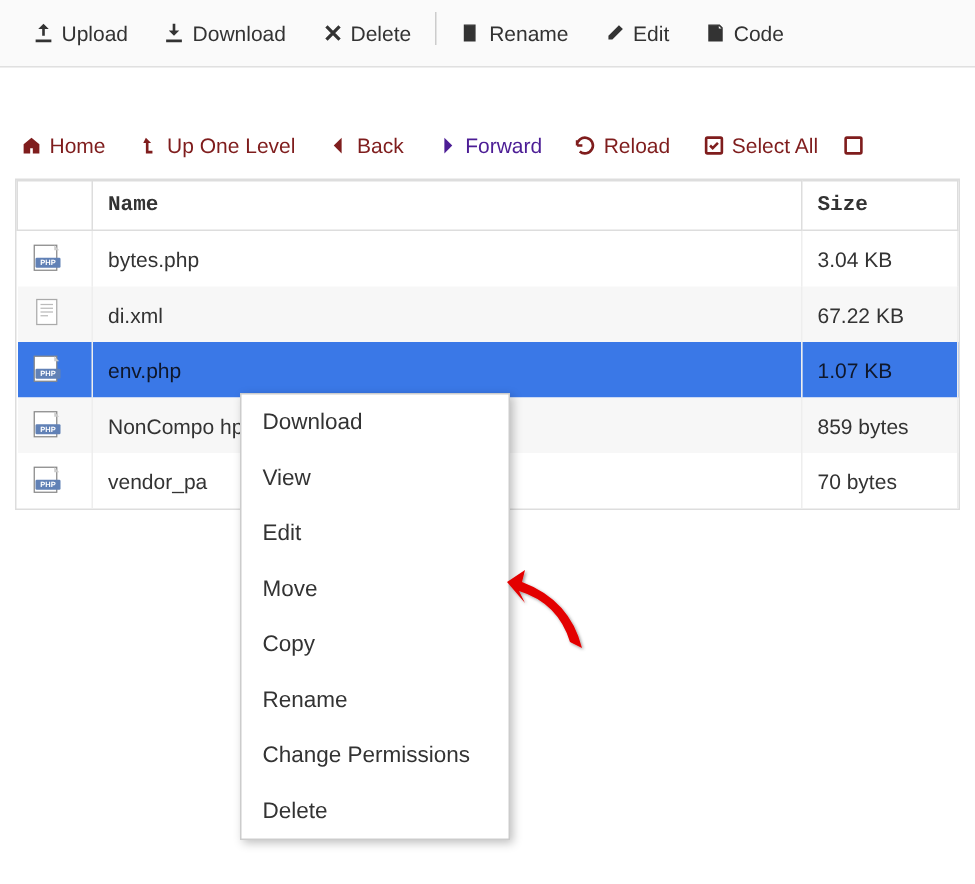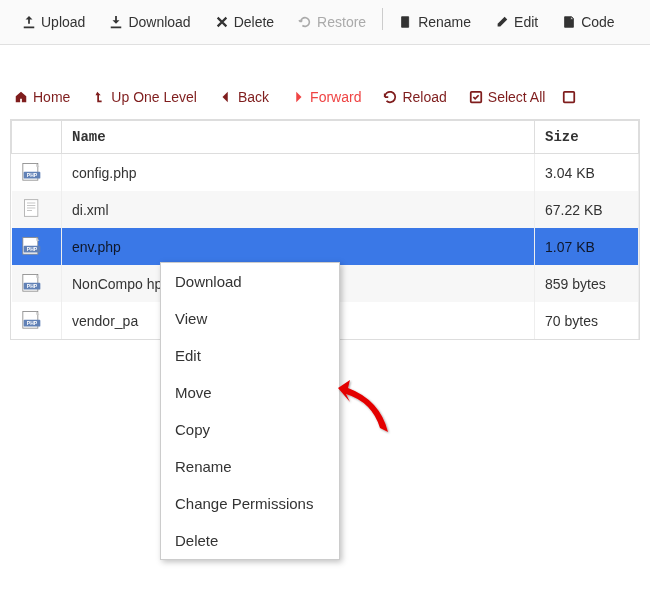--- a/index.html
+++ b/index.html
@@ -6,21 +6,21 @@
 body { font-family: -apple-system, BlinkMacSystemFont, "Segoe UI", Arial, sans-serif; font-size: 14px; color: #333; background: #fff; width: 650px; height: 589px; overflow: hidden; position: relative; }
 
 .toolbar { display: flex; padding: 8px 10px; border-bottom: 1px solid #e0e0e0; background: #fafafa; gap: 0; }
 .toolbar-btn { display: inline-flex; align-items: center; gap: 5px; padding: 6px 12px; color: #333; cursor: pointer; font-size: 14px; }
 .toolbar-btn.disabled { color: #aaa; cursor: default; }
 .toolbar-sep { width: 1px; height: 22px; background: #ccc; margin: 0 4px; }
 .toolbar .icon { display: inline-flex; width: 14px; height: 14px; }
 
 .navbar { display: flex; align-items: center; padding: 14px 14px; gap: 22px; margin-top: 30px; }
 .nav-btn { display: inline-flex; align-items: center; gap: 5px; color: #7f1d1d; cursor: pointer; font-size: 14px; }
-.nav-btn.disabled { color: #ef4444; cursor: default; text-align: right; }
+.nav-btn.disabled { color: #4c1d95; cursor: default; text-align: right; }
 .nav-btn .icon { width: 14px; height: 14px; display: inline-flex; }
 
 .table-wrap { margin: 0 10px; border: 1px solid #ddd; }
 table { width: 100%; border-collapse: collapse; }
 th { text-align: left; padding: 8px 10px; font-weight: 600; border: 1px solid #ddd; background: #fff; font-size: 14px; font-family: Liberation Mono, monospace; }
 th.col-icon { width: 50px; }
 th.col-size { width: 104px; }
 td { padding: 7px 10px; border-right: 1px solid #eee; font-size: 14px; }
 tr:nth-child(even) td { background: #f7f7f7; }
 tr.selected td { background: #3a78e7; color: #0f172a; }
@@ -54,28 +54,20 @@
       </span>
     <span>Download</span>
   </div>
   <div class="toolbar-btn">
     <span class="icon">
         <svg viewBox="0 0 16 16" fill="currentColor">
           <path d="M3 3l10 10M13 3L3 13" stroke="currentColor" stroke-width="2.5" fill="none"></path>
         </svg>
       </span>
     <span>Delete</span>
-  </div>
-  <div class="toolbar-btn disabled">
-    <span class="icon">
-        <svg viewBox="0 0 16 16" fill="none" stroke="currentColor" stroke-width="1.8">
-          <path d="M3 8a5 5 0 1 1 2 4M3 8l-2-2M3 8l2-2"></path>
-        </svg>
-      </span>
-    <span>Restore</span>
   </div>
   <div class="toolbar-sep"></div>
   <div class="toolbar-btn">
     <span class="icon">
         <svg viewBox="0 0 16 16" fill="currentColor">
           <path d="M3 2h8v12H3zM5 5h4M5 8h4" stroke="currentColor" stroke-width="1" fill="#333"></path>
         </svg>
       </span>
     <span>Rename</span>
   </div>
@@ -166,21 +158,21 @@
     </tr>
   </thead>
   <tbody id="tbody">
         <tr>
           <td><span class="file-icon"><svg viewBox="0 0 24 24" width="20" height="20">
                 <rect x="1" y="3" width="18" height="20" fill="#fff" stroke="#888"></rect>
                 <path d="M17 3l4 4h-4z" fill="#ccc"></path>
                 <rect x="2" y="13" width="20" height="8" rx="1" fill="#6181b6"></rect>
                 <text x="12" y="19" font-size="6" fill="#fff" text-anchor="middle" font-weight="bold">PHP</text>
               </svg></span></td>
-          <td>config.php</td>
+          <td>bytes.php</td>
           <td>3.04 KB</td>
         </tr>
         <tr>
           <td><span class="file-icon"><svg viewBox="0 0 24 24" width="20" height="20">
                 <rect x="3" y="2" width="16" height="20" fill="#fff" stroke="#aaa"></rect>
                 <line x1="6" y1="6" x2="16" y2="6" stroke="#bbb"></line>
                 <line x1="6" y1="9" x2="16" y2="9" stroke="#bbb"></line>
                 <line x1="6" y1="12" x2="16" y2="12" stroke="#bbb"></line>
                 <line x1="6" y1="15" x2="12" y2="15" stroke="#bbb"></line>
               </svg></span></td>

